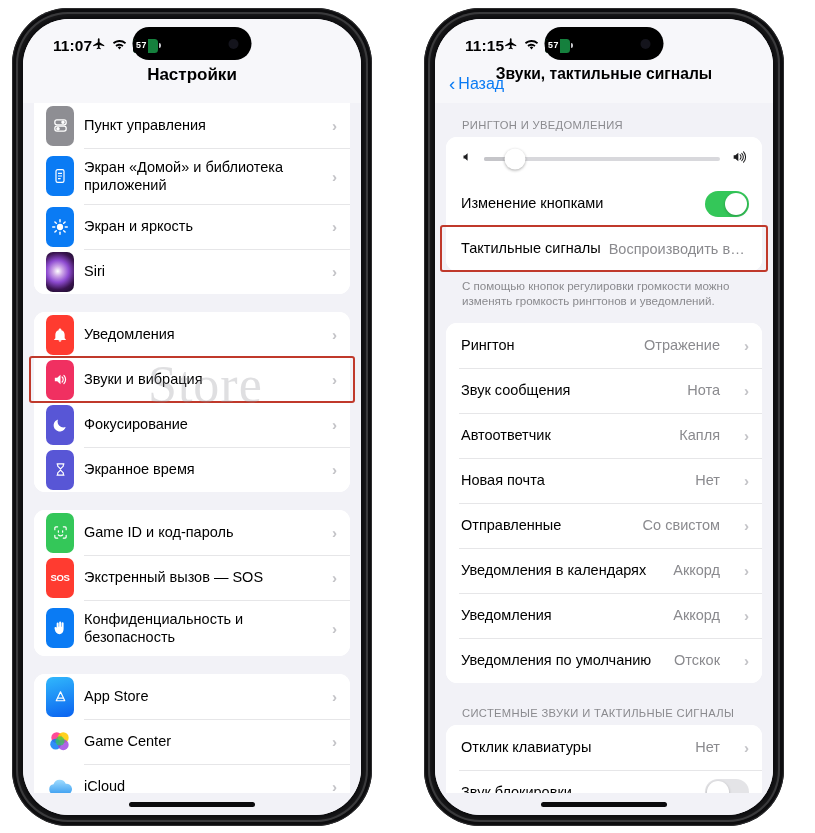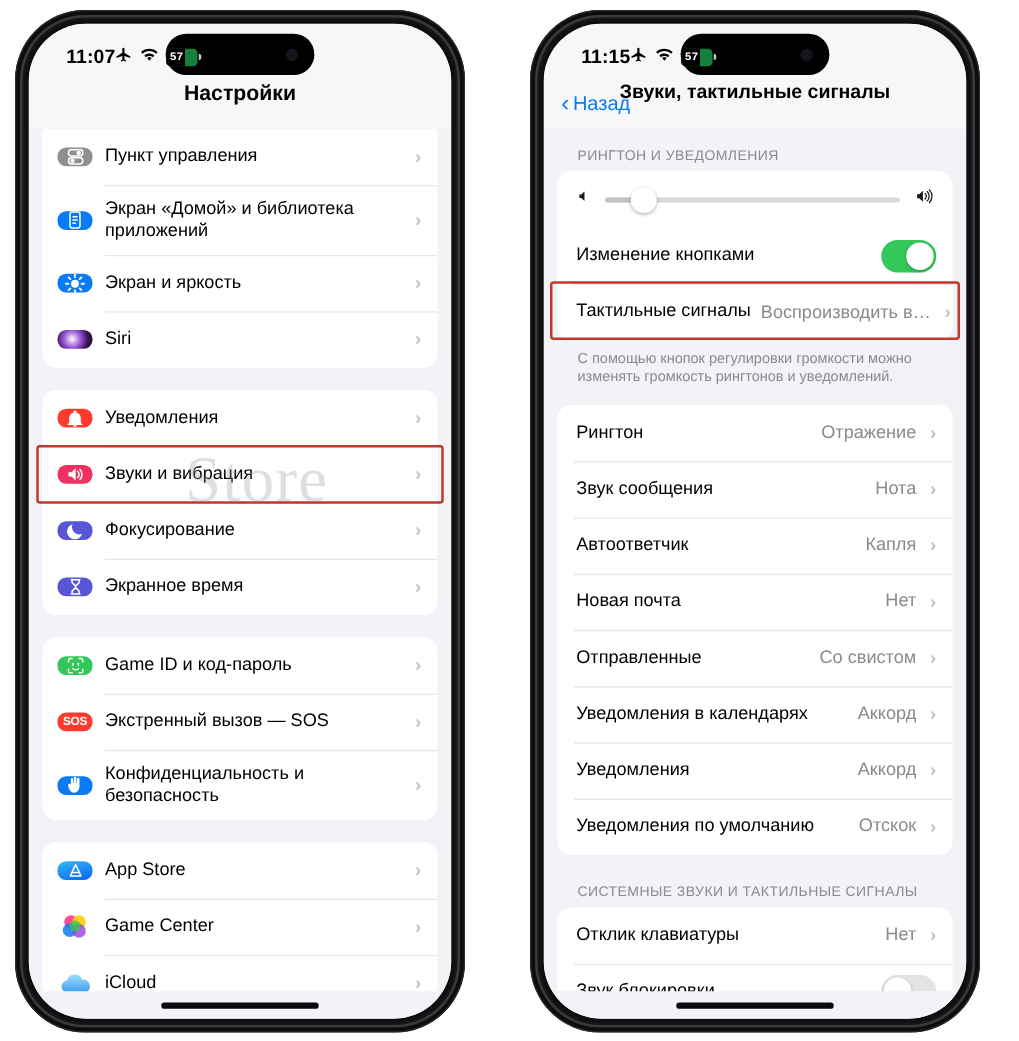--- a/index.html
+++ b/index.html
@@ -93,28 +93,28 @@
     display:flex; align-items:center; min-height:45px; padding:0 13px 0 12px;
     position:relative; background:#fff; cursor:pointer;
   }
   .row + .row::before {
     content:""; position:absolute; left:50px; right:0; top:0; height:1px; background:#e6e6e8;
   }
   .row.noicon + .row.noicon::before { left:13px; }
   .row.noicon { padding-left:15px; }
 
   .ic {
-    width:28px;height:15px;border-radius:7px;flex:none;margin-right:10px;
+    width:28px;height:40px;border-radius:7px;flex:none;margin-right:10px;
     display:flex;align-items:center;justify-content:center;
     color:#fff; font-size:15px; line-height:1;
   }
   .ic svg { display:block; }
   .row-label { font-size:14.5px; color:#000; line-height:1.2; flex:1; }
   .row-label.two { line-height:1.25; }
-  .row-value { font-size:14.5px; color:#8a8a8e; margin-right:11px; white-space:nowrap;}
+  .row-value { font-size:14.5px; color:#8a8a8e; margin-right:24px; white-space:nowrap;}
   .chev-r { color:#c3c3c7; font-size:15px; font-weight:600; flex:none; }
 
   .sect-hdr {
     font-size:11.2px; color:#8a8a8e; text-transform:uppercase;
     letter-spacing:.35px; padding:16px 16px 6px 16px;
   }
   .footnote {
     font-size:11.6px; color:#8a8a8e; line-height:1.33;
     padding:7px 16px 0 16px; margin-bottom:14px;
   }

